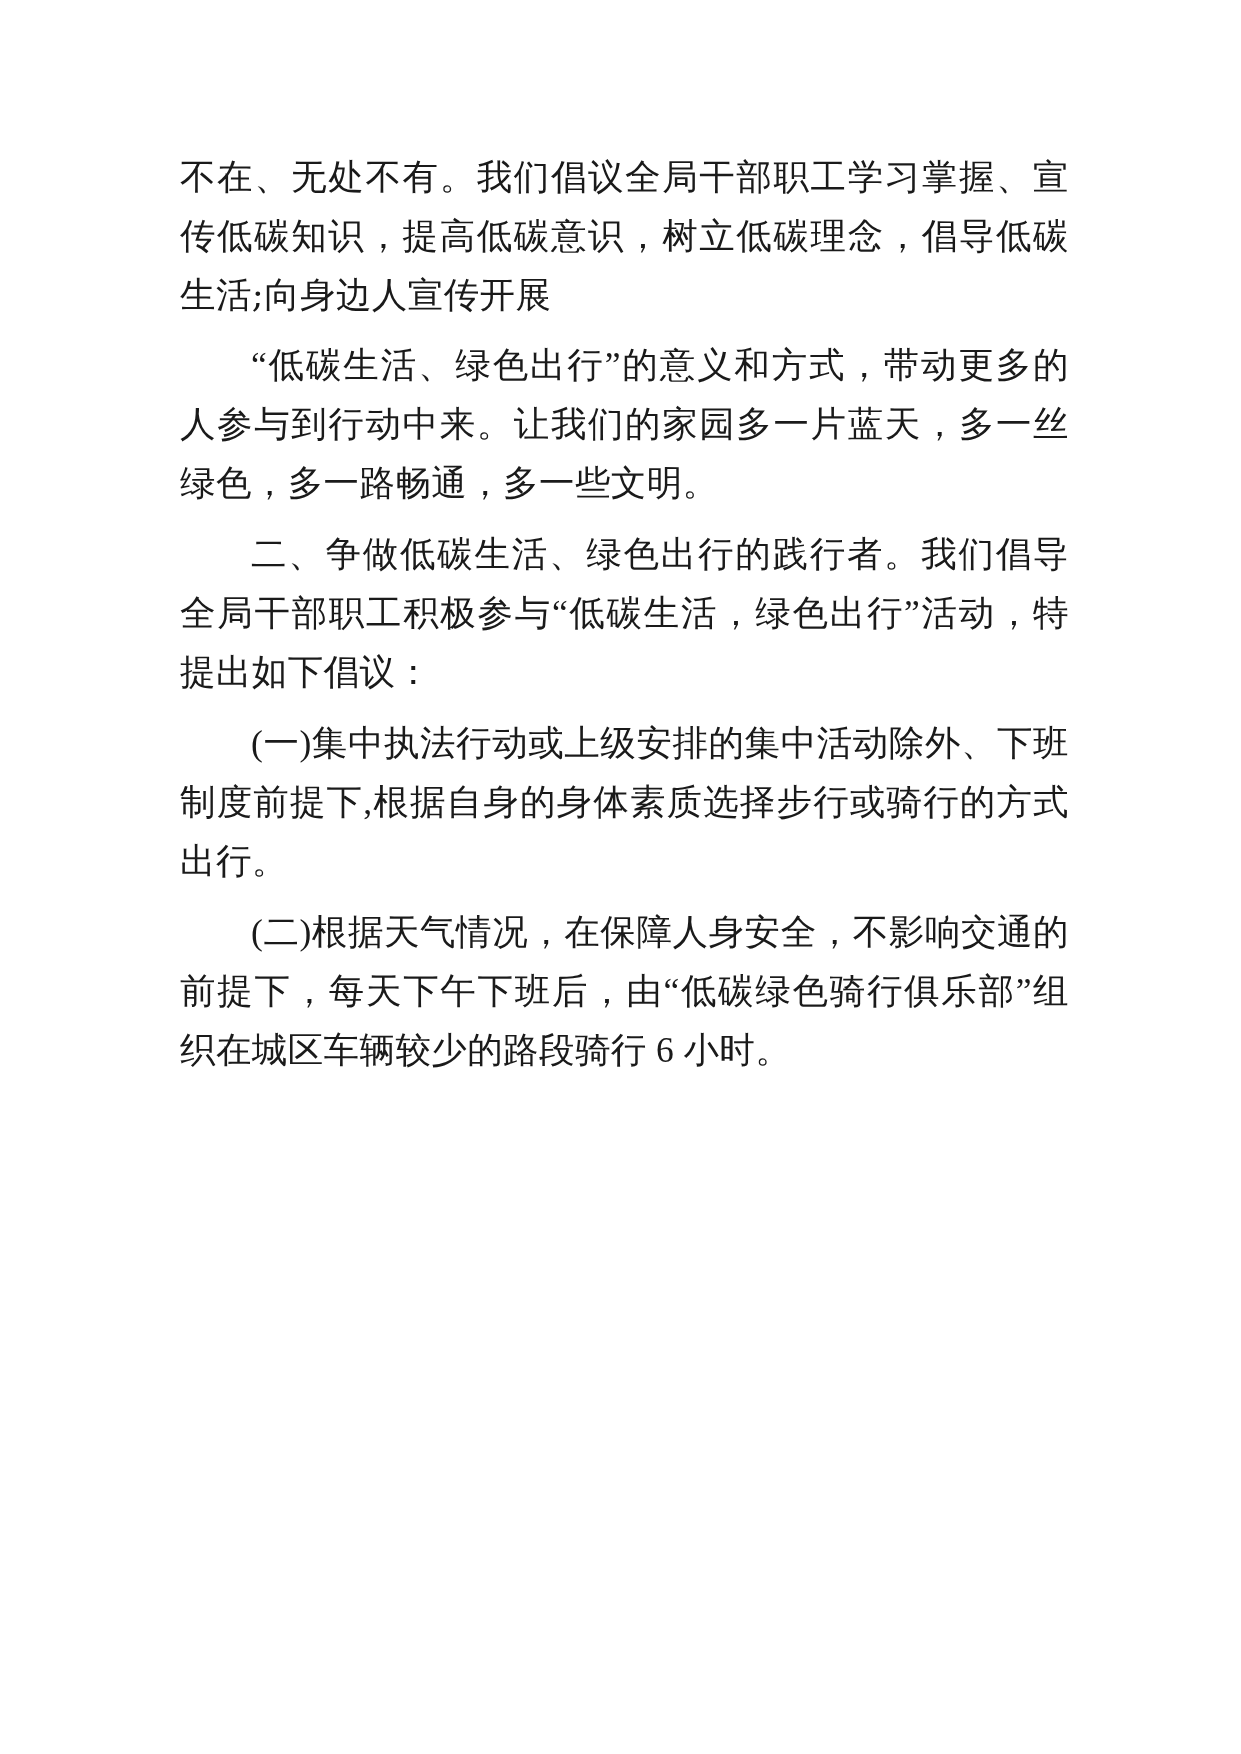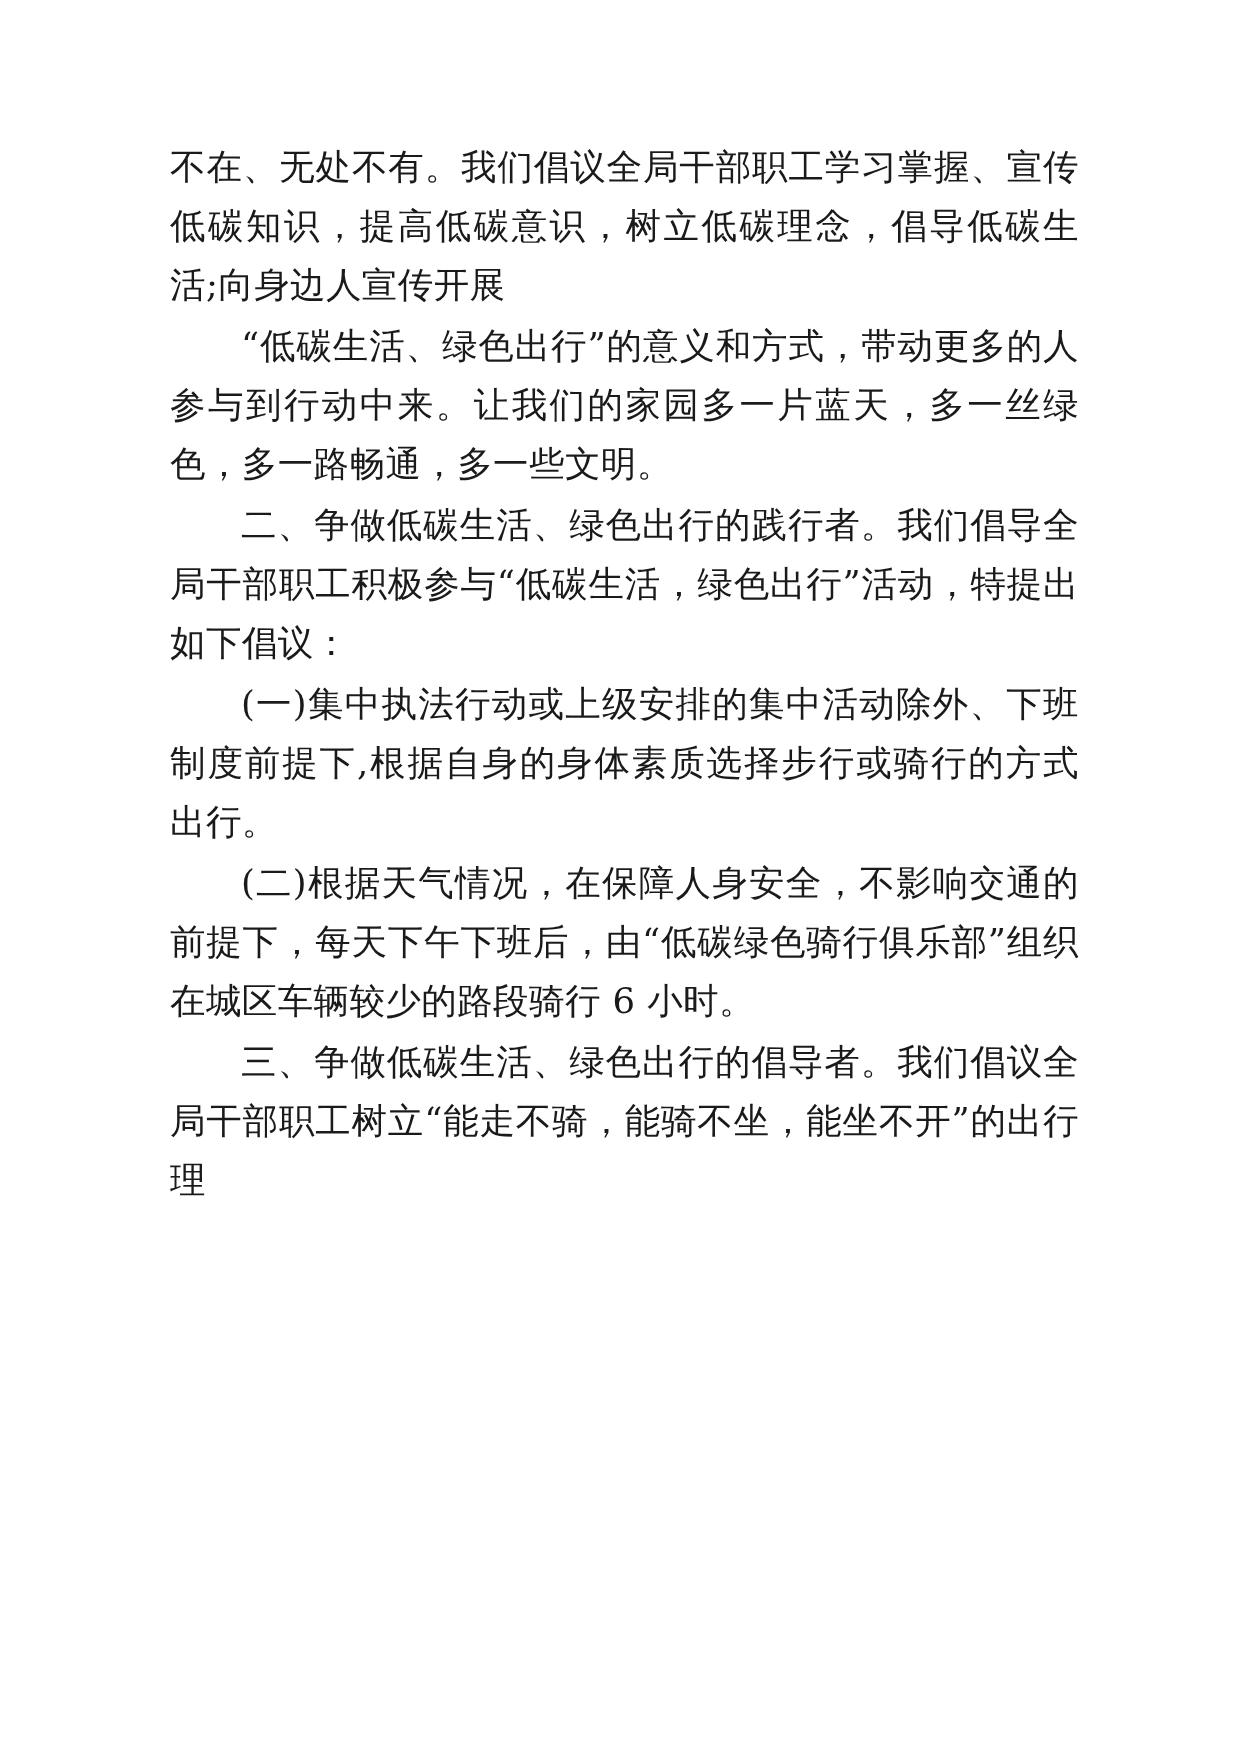--- a/index.html
+++ b/index.html
@@ -23,33 +23,33 @@
     background: #ffffff;
   }
   .doc-body {
     font-size: 35.5px;
     line-height: 59px;
     letter-spacing: 0.4px;
     text-align: justify;
     text-justify: inter-ideograph;
   }
   .para {
-    margin: 2px;
+    margin: 12px;
     text-indent: 0;
     white-space: normal;
   }
   .para.indent {
     text-indent: 71px;
+    font-family: Liberation Serif, serif;
   }
 </style>
 </head>
 <body>
 
 <div class="page">
   <div class="doc-body">
     <p class="para">不在、无处不有。我们倡议全局干部职工学习掌握、宣传低碳知识，提高低碳意识，树立低碳理念，倡导低碳生活;向身边人宣传开展</p>
     <p class="para indent">“低碳生活、绿色出行”的意义和方式，带动更多的人参与到行动中来。让我们的家园多一片蓝天，多一丝绿色，多一路畅通，多一些文明。</p>
     <p class="para indent">二、争做低碳生活、绿色出行的践行者。我们倡导全局干部职工积极参与“低碳生活，绿色出行”活动，特提出如下倡议：</p>
     <p class="para indent">(一)集中执法行动或上级安排的集中活动除外、下班制度前提下,根据自身的身体素质选择步行或骑行的方式出行。</p>
     <p class="para indent">(二)根据天气情况，在保障人身安全，不影响交通的前提下，每天下午下班后，由“低碳绿色骑行俱乐部”组织在城区车辆较少的路段骑行 6 小时。</p>
-    <p class="para indent">三、争做低碳生活、绿色出行的倡导者。我们倡议全局干部职工树立“能走不骑，能骑不坐，能坐不开”的出行理</p>
   </div>
 </div>
 
 </body></html>

